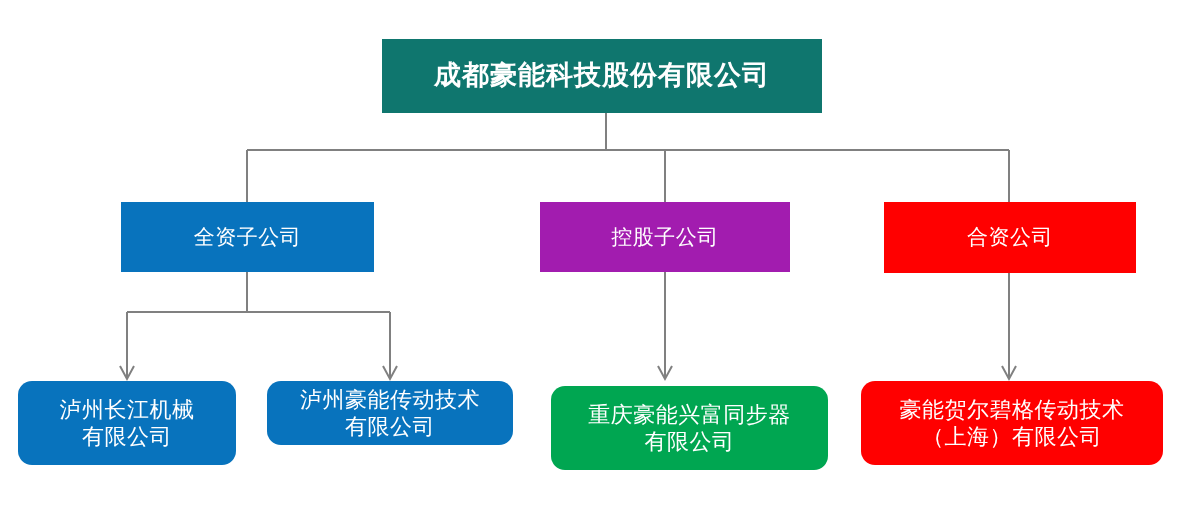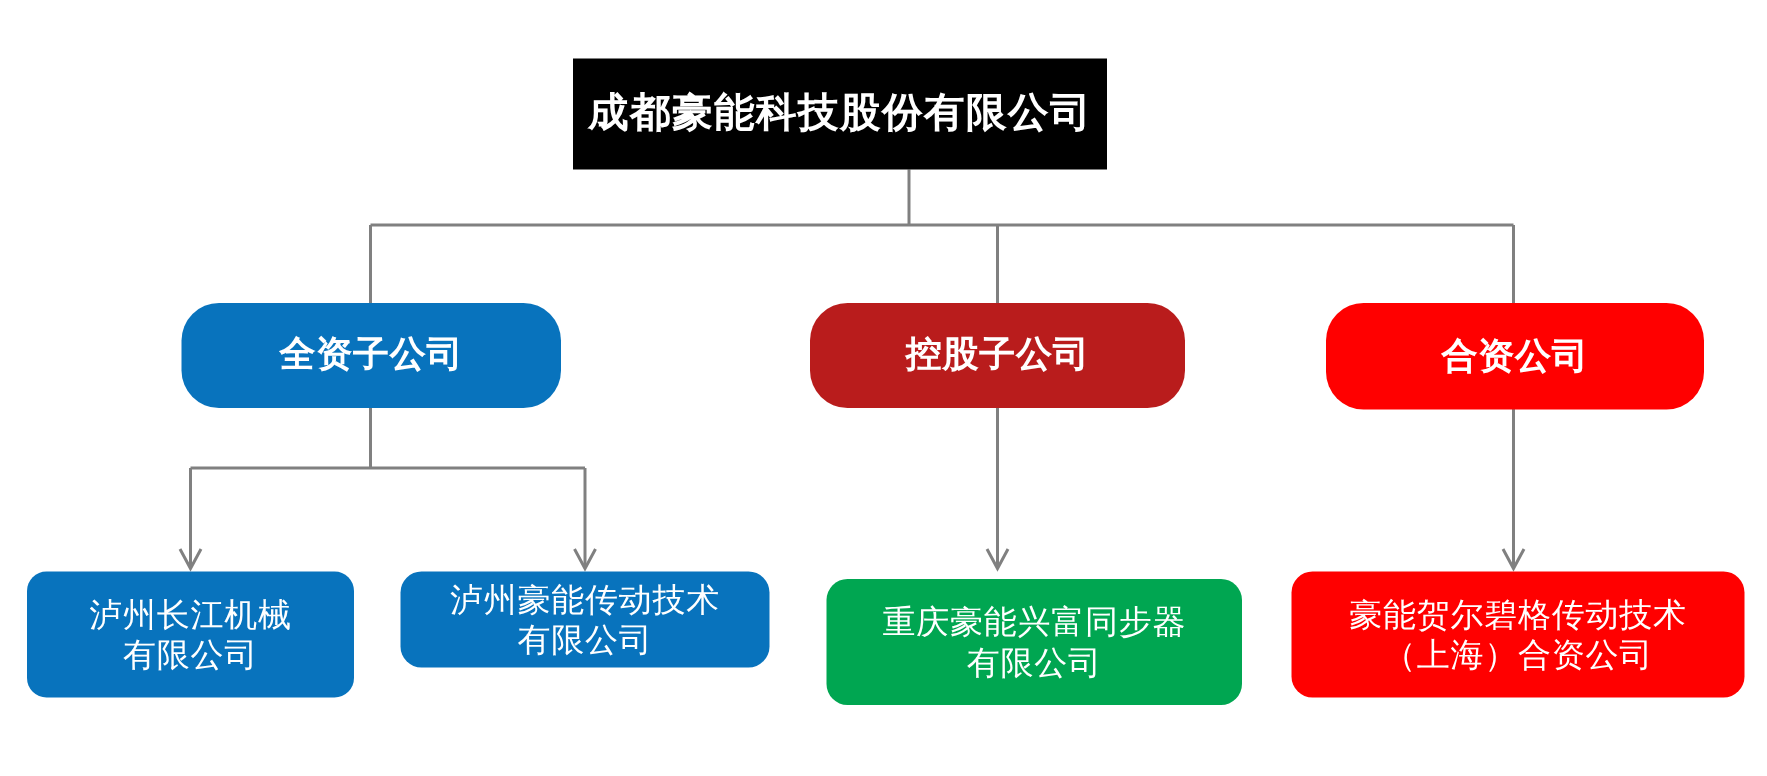--- a/index.html
+++ b/index.html
@@ -37,23 +37,22 @@
     line-height: 1.24;
     white-space: pre-line;
     letter-spacing: 0.5px;
   }
   .node-root {
     font-size: 27px;
     font-weight: bold;
     letter-spacing: 1px;
   }
   .node-category {
-    font-size: 24px;
-    font-weight: bold;
-    border-radius: 25px;
+    font-size: 21px;
+    font-weight: normal;
   }
   .node-leaf {
     font-size: 22px;
     font-weight: normal;
     border-radius: 14px;
     padding: 0 6px;
   }
 </style>
 </head>
 <body>
@@ -83,33 +82,33 @@
 
     <g stroke="#808080" stroke-width="2" fill="none" stroke-linecap="butt" stroke-linejoin="miter">
 
       <polyline points="120,366 127,379 134,366"></polyline>
       <polyline points="383,366 390,379 397,366"></polyline>
       <polyline points="658,366 665,379 672,366"></polyline>
       <polyline points="1002,366 1009,379 1016,366"></polyline>
     </g>
   </svg>
 
-  <div class="node node-root" style="left:382px; top:39px; width:356px; height:74px; background:#000000;">成都豪能科技股份有限公司</div>
+  <div class="node node-root" style="left:382px; top:39px; width:440px; height:74px; background:#0f766e;">成都豪能科技股份有限公司</div>
 
   <div class="node node-category" style="left:121px; top:202px; width:253px; height:70px; background:#0873BD;">全资子公司</div>
 
-  <div class="node node-category" style="left:540px; top:202px; width:250px; height:70px; background:#b91c1c;">控股子公司</div>
+  <div class="node node-category" style="left:540px; top:202px; width:250px; height:70px; background:#a21caf;">控股子公司</div>
 
   <div class="node node-category" style="left:884px; top:202px; width:252px; height:71px; background:#FF0000;">合资公司</div>
 
-  <div class="node node-leaf" style="left:18px; top:381px; width:218px; height:84px; background:#0873BD;border-radius:13px;">泸州长江机械
+  <div class="node node-leaf" style="left:18px; top:381px; width:218px; height:84px; background:#0873BD;">泸州长江机械
 有限公司</div>
 
   <div class="node node-leaf" style="left:267px; top:381px; width:246px; height:64px; background:#0873BD;">泸州豪能传动技术
 有限公司</div>
 
   <div class="node node-leaf" style="left:551px; top:386px; width:277px; height:84px; background:#00A651;">重庆豪能兴富同步器
 有限公司</div>
 
   <div class="node node-leaf" style="left:861px; top:381px; width:302px; height:84px; background:#FF0000;">豪能贺尔碧格传动技术
-（上海）合资公司</div>
+（上海）有限公司</div>
 
 </div>
 
 </body></html>

